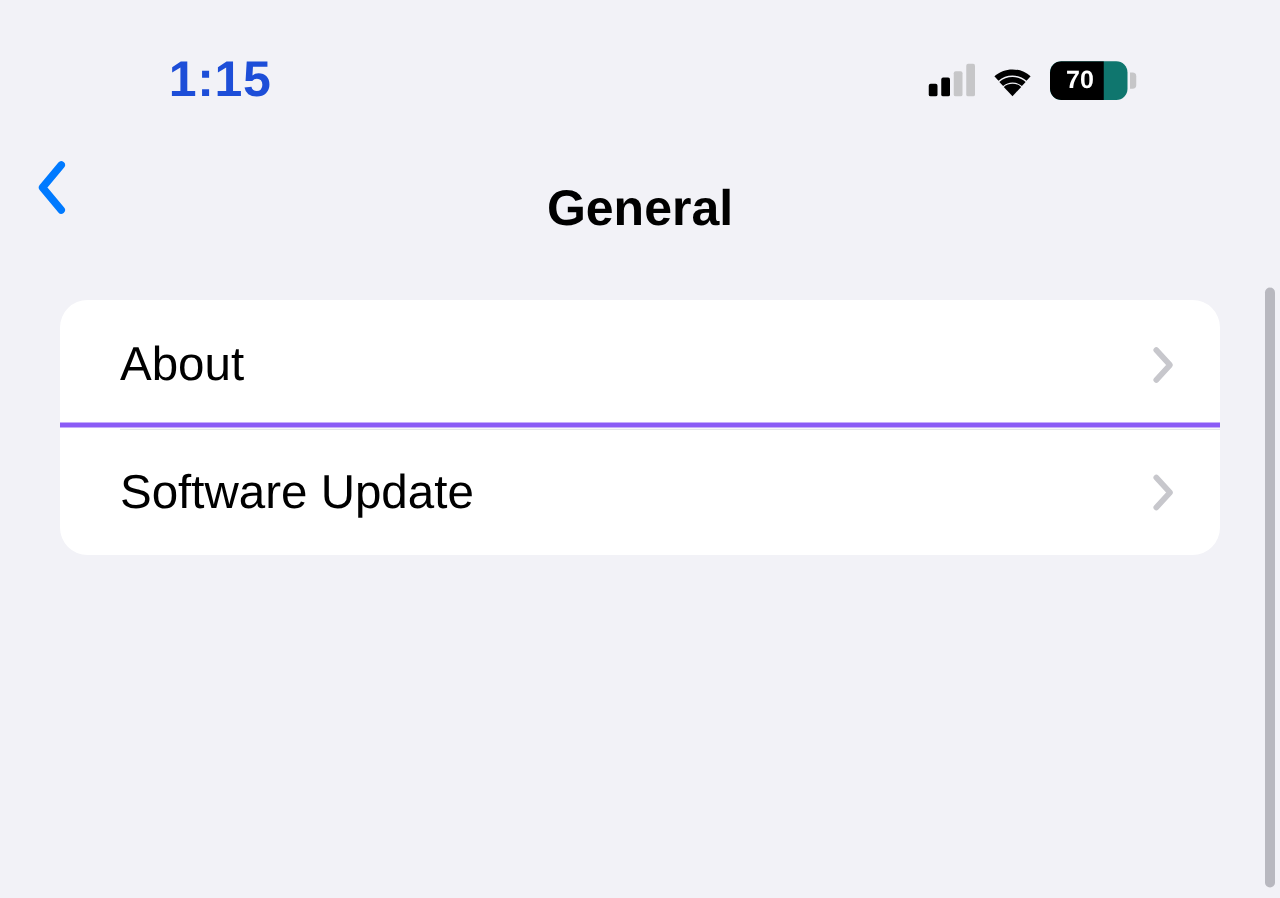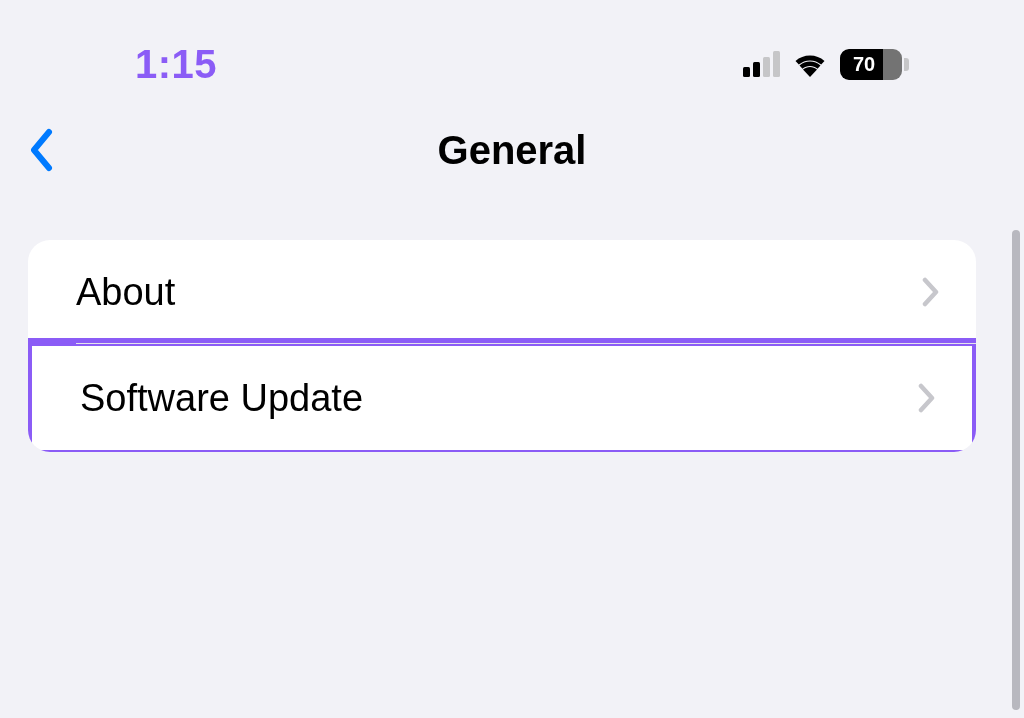--- a/index.html
+++ b/index.html
@@ -18,21 +18,21 @@
     .status-bar {
       display: flex;
       justify-content: space-between;
       align-items: center;
       padding: 38px 50px 0 135px;
       height: 90px;
     }
     .status-time {
       font-size: 40px;
       font-weight: 600;
-      color: #8b5cf6;
+      color: #1d4ed8;
       letter-spacing: 0.5px;
     }
     .status-icons {
       display: flex;
       align-items: center;
       gap: 12px;
       padding-right: 65px;
     }
     .cell-signal {
       display: flex;
@@ -51,21 +51,21 @@
     .wifi-icon svg { display:block; }
     .battery {
       display: flex;
       align-items: center;
     }
     .battery-body {
       position: relative;
       width: 62px;
       height: 31px;
       border-radius: 9px;
-      background: #737373;
+      background: #0f766e;
       overflow: hidden;
     }
     .battery-fill {
       position:absolute;
       left:0; top:0; bottom:0;
       width: 70%;
       background: #000;
       border-radius: 9px 0 0 9px;
     }
     .battery-text {
@@ -102,28 +102,28 @@
     .back-chevron svg { display:block; }
     .back-label {
       font-size: 40px;
       font-weight: 400;
       color: #007aff;
       margin-left: 6px;
     }
     .nav-title {
       position: absolute;
       left: 50%;
-      top: 8px;
+      top: 25px;
       transform: translateX(-50%);
       font-size: 40px;
       font-weight: 600;
       color: #000;
     }
     .content {
-      padding: 40px 48px 0 28px;
+      padding: 40px 48px 0 48px;
       text-align: center;
     }
     .list-group {
       background: #fff;
       border-radius: 22px;
       overflow: hidden;
       margin-bottom: 74px;
     }
     .list-row {
       display: flex;
@@ -142,21 +142,21 @@
       height: 1px;
       background: #e5e5ea;
     }
     .list-label {
       font-size: 38px;
       font-weight: 400;
       color: #000;
     }
     .chevron svg { display:block; }
     .highlight-box {
-      border: 8px solid #8b5cf6;
+      border: 4px solid #8b5cf6;
       border-radius: 4px;
       margin: -6px -4px -6px -4px;
     }
     .scroll-indicator {
       position: absolute;
       right: 4px;
       top: 230px;
       width: 8px;
       height: 480px;
       background: #b8b8bf;

